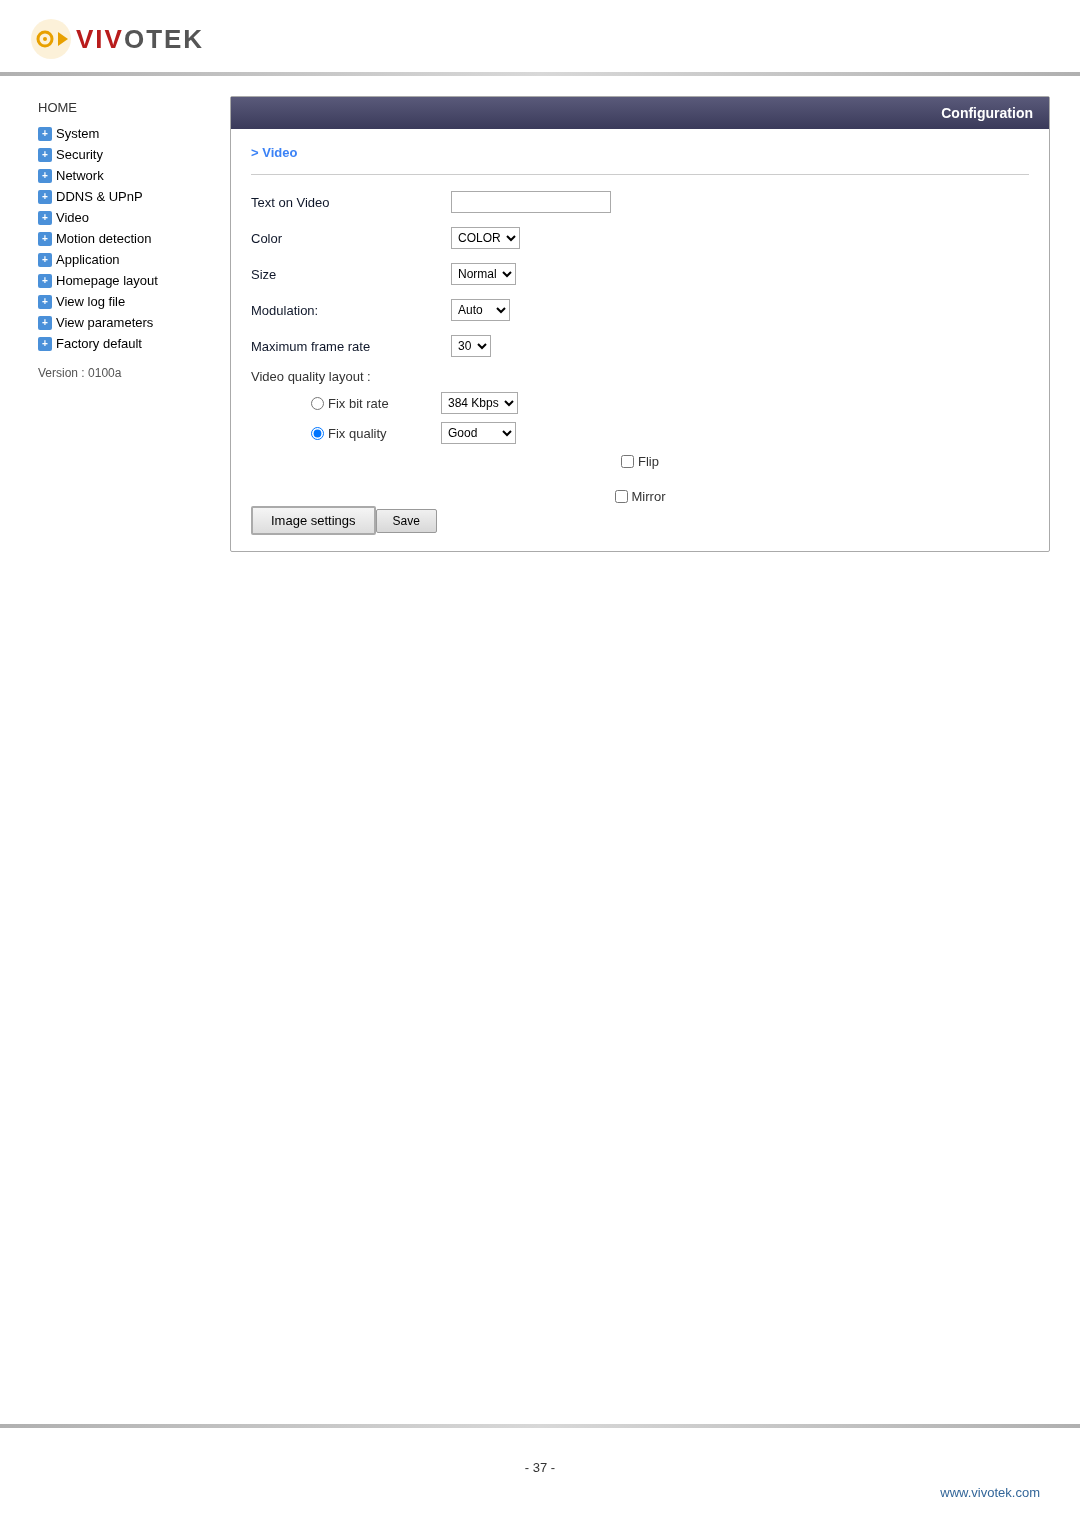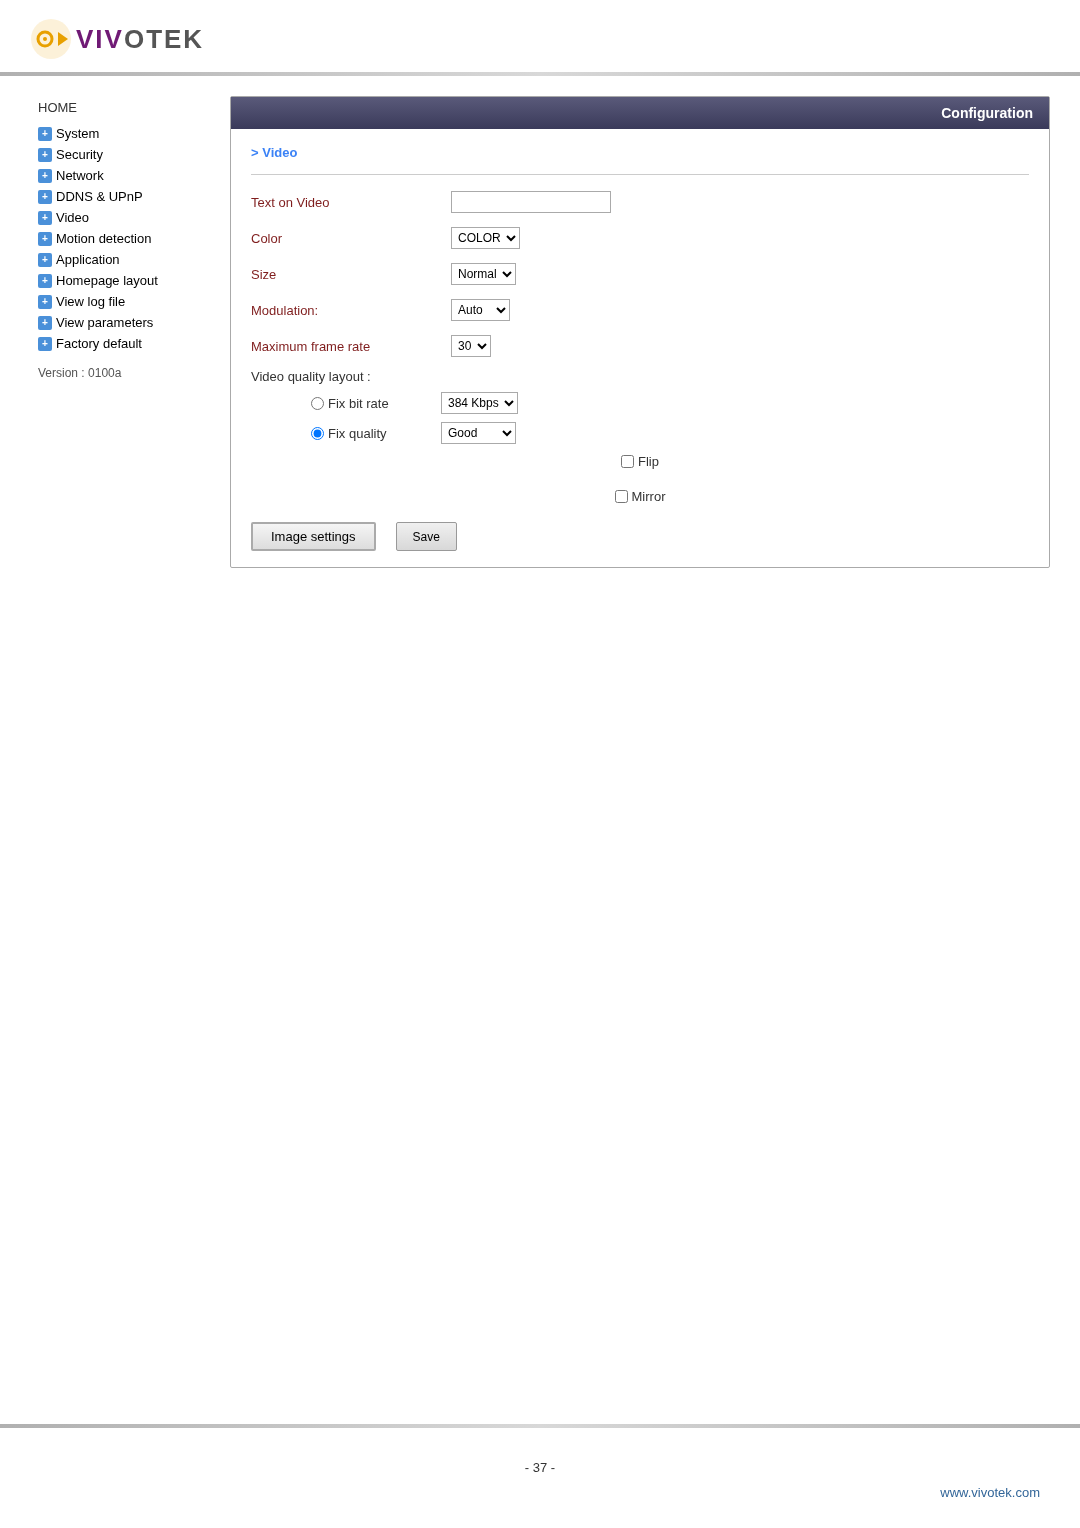--- a/index.html
+++ b/index.html
@@ -112,21 +112,21 @@
     }
 
     .form-row {
       display: flex;
       align-items: center;
       margin-bottom: 10px;
       min-height: 26px;
     }
     .form-label {
       width: 200px;
-      color: #7f1d1d;
+      color: #0f172a;
       font-size: 13px;
     }
     .form-control {
       display: flex;
       align-items: center;
       gap: 4px;
     }
 
     input[type="text"] {
       border: 1px solid #aaa;
@@ -182,22 +182,22 @@
     }
     .flip-label, .mirror-label {
       display: flex;
       align-items: center;
       gap: 4px;
       color: #333;
     }
 
     .button-row {
       display: flex;
-      gap: 20px;
-      margin-top: 18px;
+      align-items: center;
+      margin-top: 2px;
     }
     button {
       padding: 4px 16px;
       font-size: 12px;
       border: 1px solid #999;
       background: linear-gradient(to bottom, #f0f0f0, #d8d8d8);
       cursor: pointer;
       border-radius: 2px;
     }
     .image-settings-btn {
@@ -240,21 +240,21 @@
 
 <div class="header">
   <div class="logo">
     <svg class="logo-icon" viewBox="0 0 42 42" width="42" height="42">
       <circle cx="21" cy="21" r="20" fill="#e8a000" opacity="0.15"></circle>
       <circle cx="15" cy="21" r="7" fill="none" stroke="#e8a000" stroke-width="3"></circle>
       <circle cx="15" cy="21" r="2" fill="#e8a000"></circle>
       <polygon points="28,14 38,21 28,28" fill="#e8a000"></polygon>
     </svg>
     <div style="font-size:26px;font-weight:bold;letter-spacing:2px;">
-      <span style="color:#701a75;">VIV</span><span style="color:#555;">OTEK</span>
+      <span style="color:#b91c1c;">VIV</span><span style="color:#555;">OTEK</span>
     </div>
   </div>
 </div>
 
 <div class="top-separator"></div>
 
 <div class="main-container">
 
   <div class="sidebar">
     <div class="sidebar-home">HOME</div>

